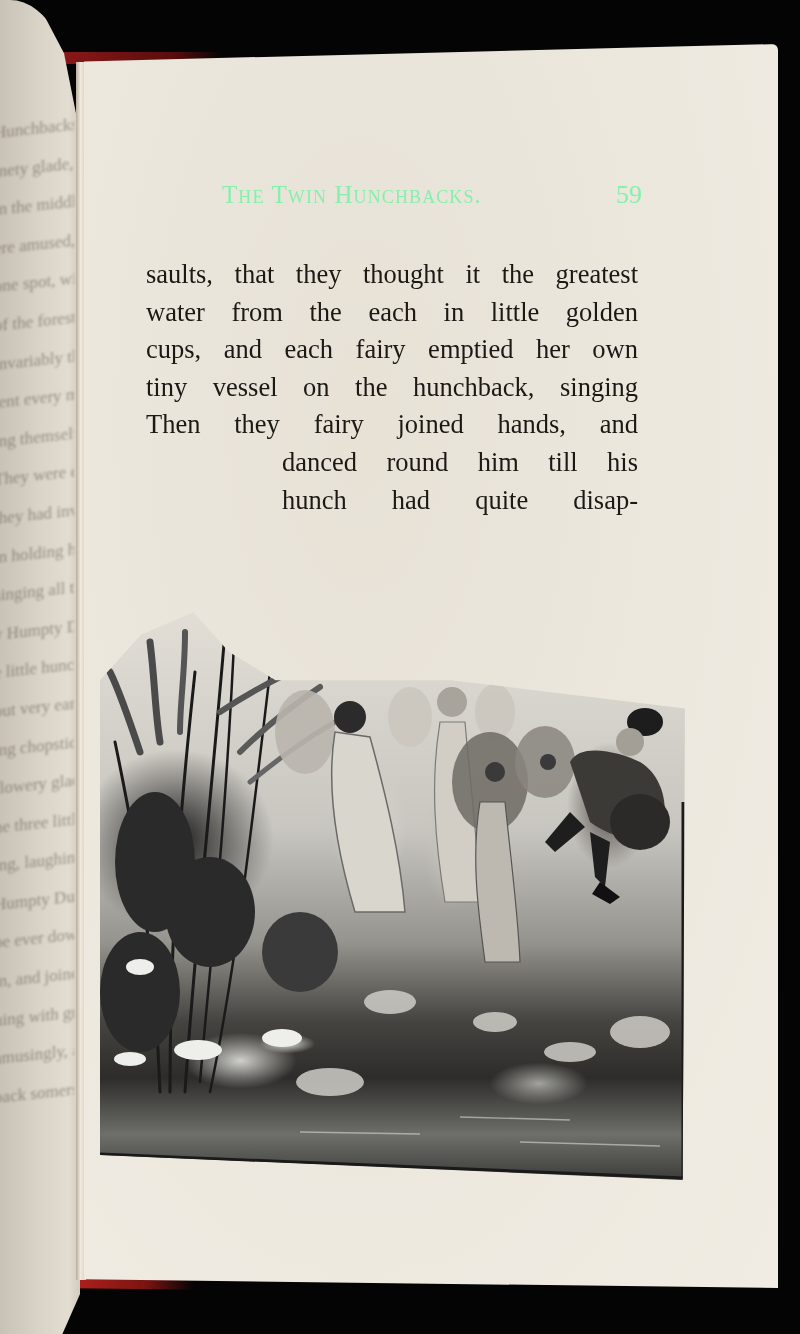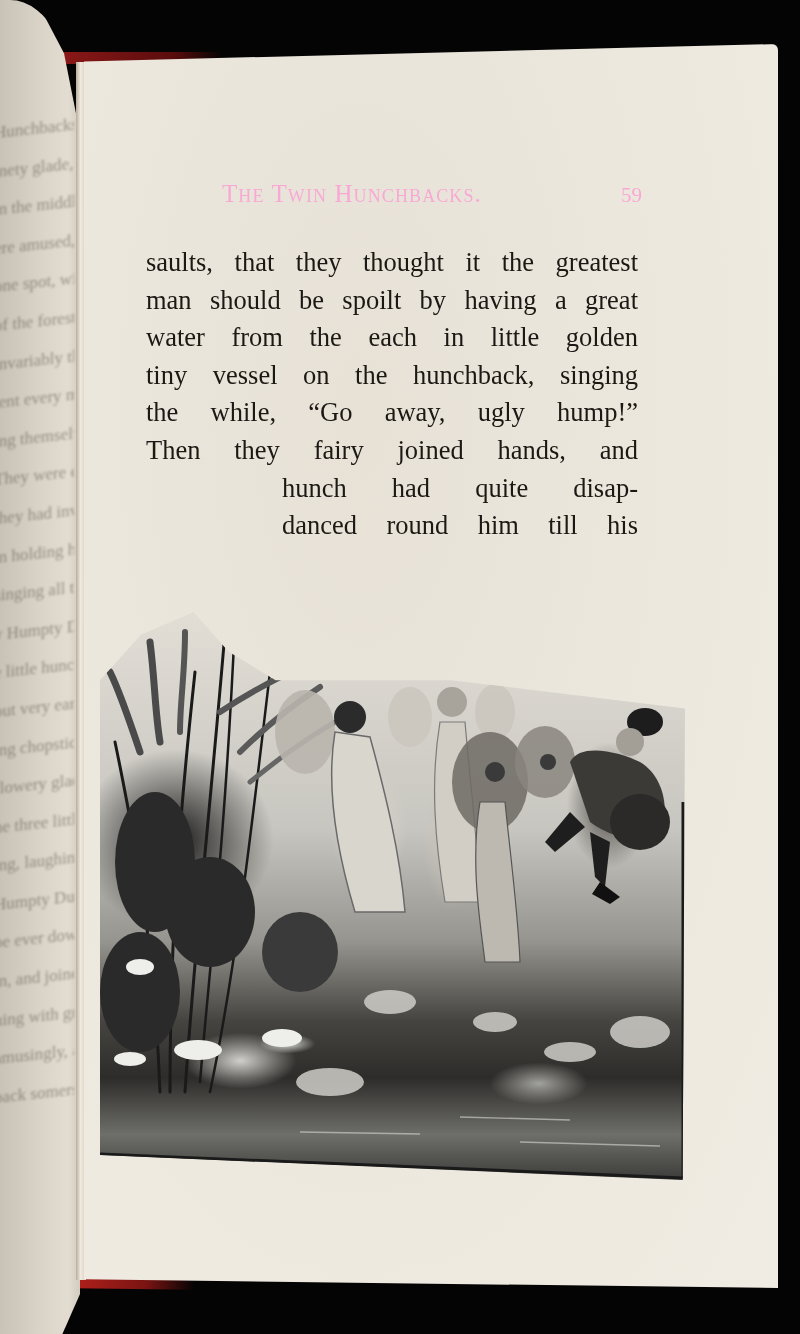--- a/index.html
+++ b/index.html
@@ -44,29 +44,29 @@
       position: absolute; left: 84px; top: 44px; width: 694px; height: 1244px;
       background: #e9e4da;
       background-image: radial-gradient(ellipse at 40% 30%, #e7e1d6 0%, #ece8de 55%, #f0ece3 100%);
       clip-path: polygon(0 1.4%, 100% 0, 100% 100%, 0 99.3%);
       border-top-right-radius: 6px;
     }
 
     .running-head {
       position: absolute; left: 222px; top: 180px; width: 420px; height: 40px;
       display: flex; justify-content: space-between; align-items: baseline;
-      color: #f9a8d4;
+      color: #86efac;
     }
     .running-title {
       font-size: 25px; letter-spacing: 1.1px; font-variant: small-caps;
     }
-    .page-number { font-size: 21px; }
+    .page-number { font-size: 26px; }
 
     .body-text {
-      position: absolute; left: 146px; top: 244px; width: 492px;
+      position: absolute; left: 146px; top: 256px; width: 492px;
       color: #1c1915; font-size: 26.5px; line-height: 37.6px;
     }
     .body-text .line {
       display: block; text-align: justify; text-align-last: justify;
       white-space: nowrap; height: 37.6px;
     }
     .body-text .line.indented { margin-left: 136px; width: 356px; }
 
     
     .illustration {
@@ -125,27 +125,26 @@
 
 <div class="page"></div>
 
 <div class="running-head">
   <span class="running-title">The Twin Hunchbacks.</span>
   <span class="page-number">59</span>
 </div>
 
 <div class="body-text">
   <span class="line">saults, that they thought it the greatest</span>
-  <span class="line">man should be spoilt by having a great</span>
   <span class="line">water from the each in little golden</span>
+  <span class="line">cups, and each fairy emptied her own</span>
   <span class="line">tiny vessel on the hunchback, singing</span>
-  <span class="line">the while, “Go away, ugly hump!”</span>
   <span class="line">Then they fairy joined hands, and</span>
+  <span class="line indented">danced round him till his</span>
   <span class="line indented">hunch had quite disap-</span>
-  <span class="line indented">danced round him till his</span>
 </div>
 
 <div class="illustration">
   <svg width="585" height="568" viewBox="0 0 585 568">
 
     <g stroke="#1a1a1a" fill="none" stroke-linecap="round">
       <path d="M60 480 C55 350 40 250 15 130" stroke-width="3"></path>
       <path d="M70 480 C70 320 80 200 95 60" stroke-width="3"></path>
       <path d="M85 480 C95 330 110 200 125 20" stroke-width="3"></path>
       <path d="M100 470 C110 350 125 230 135 10" stroke-width="2.5"></path>

